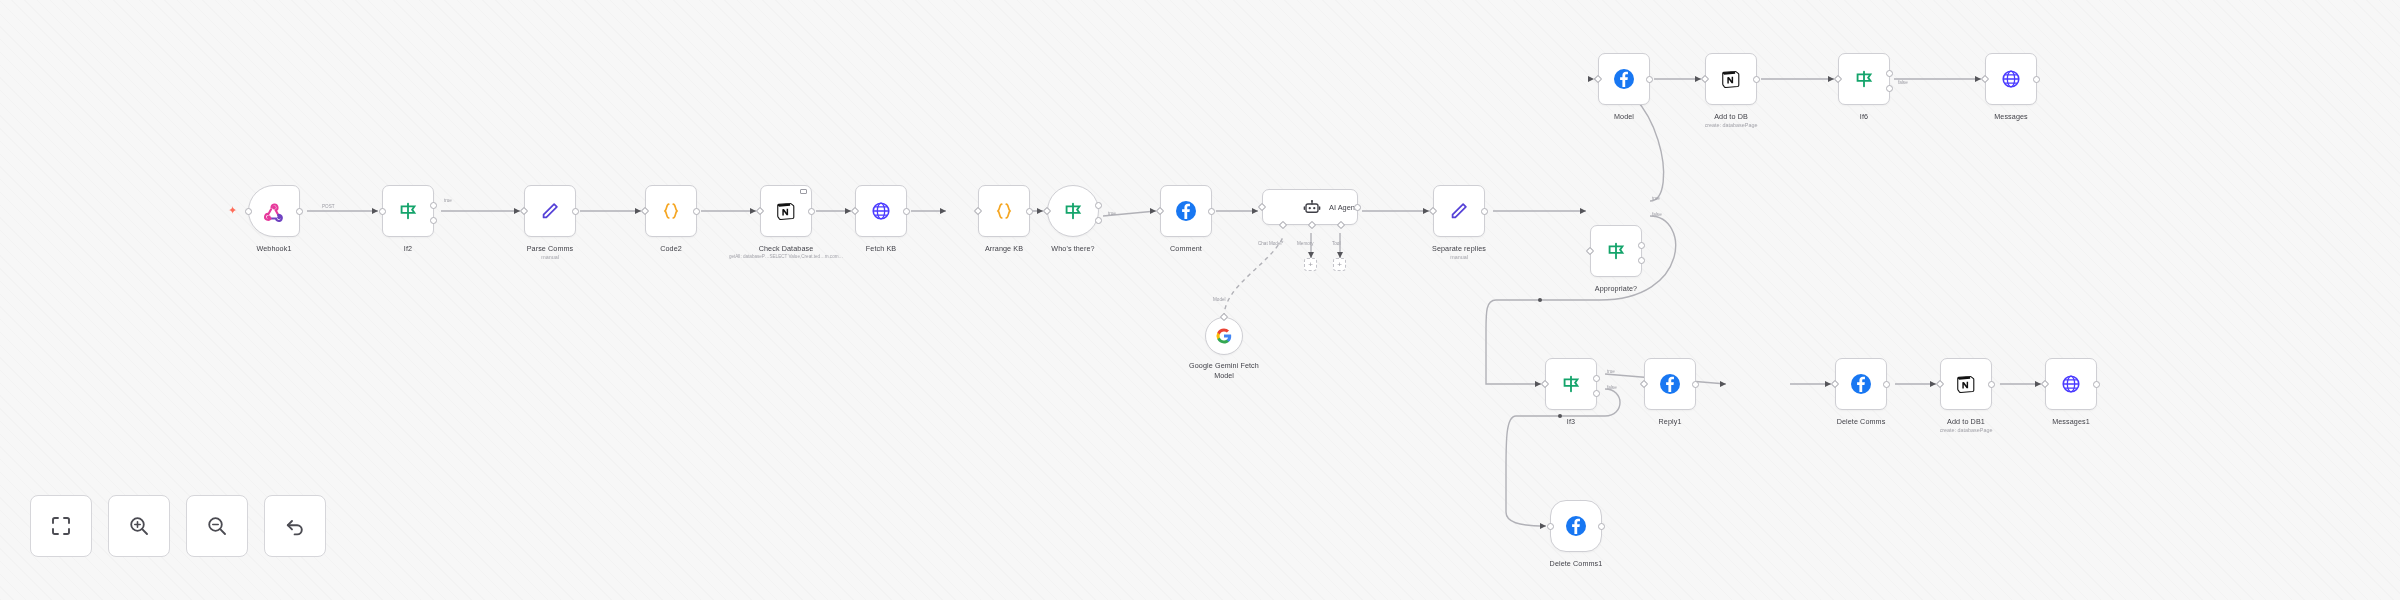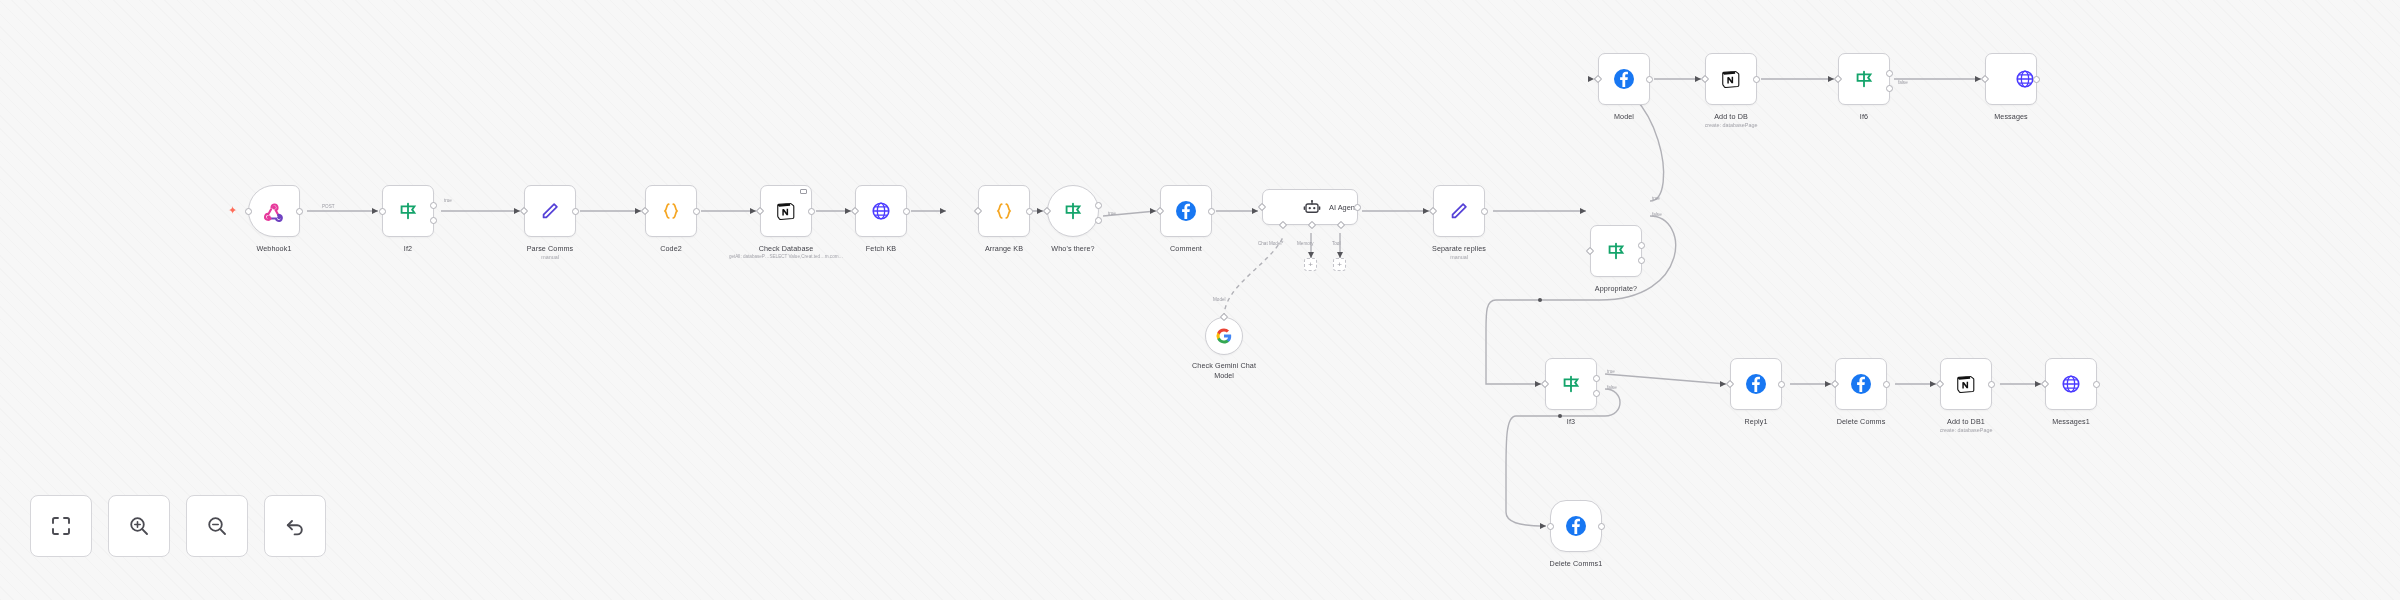--- a/index.html
+++ b/index.html
@@ -325,21 +325,21 @@
 
   <span class="port-label" style="left:1213px; top:297px;">Model</span>
   <div class="node round" style="left:1205px; top:317px;">
     <svg class="ic" width="18" height="18" viewBox="0 0 24 24">
       <path d="M21.6 12.22c0-.74-.07-1.45-.2-2.13H12v4.03h5.38a4.6 4.6 0 0 1-2 3.02v2.5h3.23c1.89-1.74 2.99-4.3 2.99-7.42z" fill="#4285f4"></path>
       <path d="M12 22c2.7 0 4.96-.9 6.61-2.43l-3.23-2.5c-.9.6-2.04.95-3.38.95-2.6 0-4.8-1.76-5.59-4.12H3.07v2.59A10 10 0 0 0 12 22z" fill="#34a853"></path>
       <path d="M6.41 13.9a6 6 0 0 1 0-3.83V7.48H3.07a10 10 0 0 0 0 9.01z" fill="#fbbc05"></path>
       <path d="M12 5.98c1.47 0 2.79.5 3.83 1.5l2.87-2.87C16.96 2.98 14.7 2 12 2a10 10 0 0 0-8.93 5.48l3.34 2.59C7.2 7.7 9.4 5.98 12 5.98z" fill="#ea4335"></path>
     </svg>
     <span class="port diamond" style="left:50%; top:-4px; margin-left:-3px;"></span>
-    <span class="node-label">Check Gemini Chat</span>
+    <span class="node-label">Google Gemini Fetch</span>
     <span class="node-sub" style="top:53px; font-size:7.2px; color:#3f3f46;">Model</span>
   </div>
 
   <div class="node" style="left:1433px; top:185px;">
     <svg class="ic" width="22" height="22" viewBox="0 0 24 24">
       <path d="M16.5 4.5l3 3L8 19H5v-3z" fill="none" stroke="#5541d7" stroke-width="1.9" stroke-linejoin="round"></path>
     </svg>
     <span class="port in-l diamond"></span>
     <span class="port out-r"></span>
     <span class="node-label">Separate replies</span>
@@ -386,21 +386,21 @@
       <path d="M5 7h14l-2.5 3.5L19 14H5z" fill="none" stroke="#14a46b" stroke-width="2"></path>
       <path d="M12 4v16" stroke="#14a46b" stroke-width="2" stroke-linecap="round"></path>
     </svg>
     <span class="port in-l diamond"></span>
     <span class="port out-r1"></span>
     <span class="port out-r2"></span>
     <span class="node-label">If6</span>
   </div>
   <span class="port-label" style="left:1898px; top:80px;">false</span>
 
-  <div class="node" style="left:1985px; top:53px;justify-content:flex-end;">
+  <div class="node" style="left:1985px; top:53px;">
     <svg class="ic" width="22" height="22" viewBox="0 0 24 24">
       <circle cx="12" cy="12" r="8.5" fill="none" stroke="#4a3aff" stroke-width="1.7"></circle>
       <ellipse cx="12" cy="12" rx="4" ry="8.5" fill="none" stroke="#4a3aff" stroke-width="1.4"></ellipse>
       <path d="M3.5 12h17M5 7.5h14M5 16.5h14" stroke="#4a3aff" stroke-width="1.4"></path>
     </svg>
     <span class="port in-l diamond"></span>
     <span class="port out-r"></span>
     <span class="node-label">Messages</span>
   </div>
 
@@ -410,21 +410,21 @@
       <path d="M12 4v16" stroke="#14a46b" stroke-width="2" stroke-linecap="round"></path>
     </svg>
     <span class="port in-l diamond"></span>
     <span class="port out-r1"></span>
     <span class="port out-r2"></span>
     <span class="node-label">If3</span>
   </div>
   <span class="port-label" style="left:1607px; top:369px;">true</span>
   <span class="port-label" style="left:1607px; top:385px;">false</span>
 
-  <div class="node" style="left:1730px; top:358px;">
+  <div class="node" style="left:1644px; top:358px;">
     <svg class="ic" width="24" height="24" viewBox="0 0 24 24">
       <circle cx="12" cy="12" r="10" fill="#1877f2"></circle>
       <path d="M13.2 20V12.9h2.3l.35-2.7h-2.65V8.5c0-.78.22-1.3 1.33-1.3h1.42V4.78c-.25-.03-1.1-.1-2.07-.1-2.05 0-3.45 1.25-3.45 3.55v1.98H8.1v2.7h2.31V20z" fill="#fff"></path>
     </svg>
     <span class="port in-l diamond"></span>
     <span class="port out-r"></span>
     <span class="node-label">Reply1</span>
   </div>
 
   <div class="node" style="left:1835px; top:358px;">

